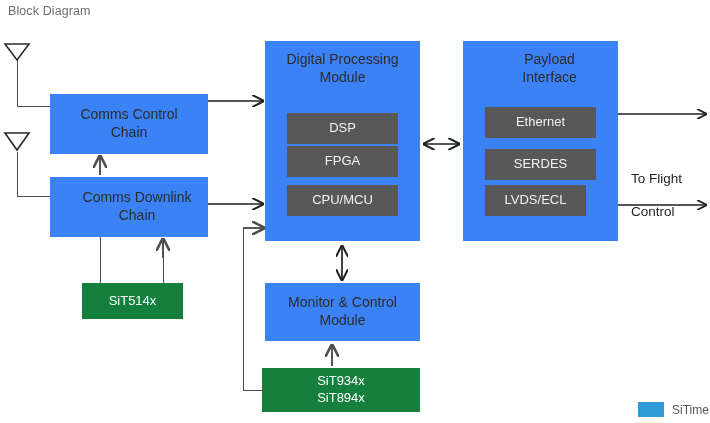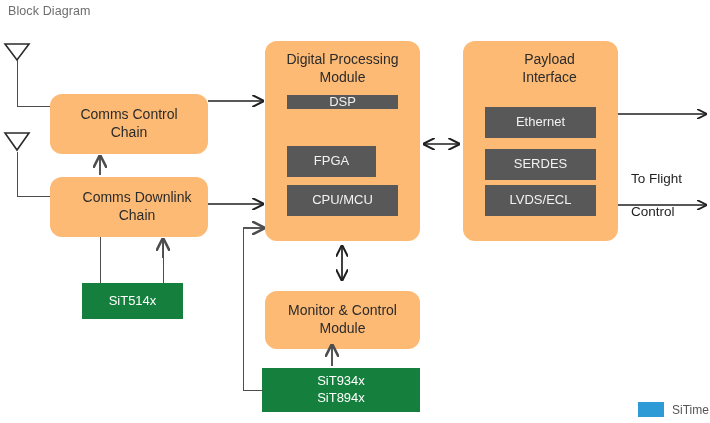--- a/index.html
+++ b/index.html
@@ -34,23 +34,22 @@
   .block {
     position: absolute;
     box-sizing: border-box;
     display: flex;
     align-items: center;
     justify-content: center;
     text-align: center;
     line-height: 1.28;
   }
   .block-gray {
-    background: #fdba74;
+    background: #3b82f6;
     color: #2b2b2b;
-    border-radius: 12px;
   }
   .block-dark {
     background: #585858;
     color: #f2f2f2;
   }
   .block-blue {
     background: #15803d;
     color: #ffffff;
   }
   .container-label {
@@ -134,48 +133,48 @@
   </div>
 
   <div class="line-v" style="left:100px; top:237px; height:49px;"></div>
   <div class="line-v" style="left:163px; top:243px; height:43px;"></div>
 
   <div class="block block-gray" style="left:265px; top:41px; width:155px; height:200px; display:block;">
     <div class="container-label" style="top:10px; font-size:14px;">
       <div>Digital Processing</div>
       <div>Module</div>
     </div>
-    <div class="block block-dark" style="left:22px; top:54px; width:111px; height:14px; font-size:13px;">
+    <div class="block block-dark" style="left:22px; top:72px; width:111px; height:31px; font-size:13px;">
       <span>DSP</span>
     </div>
-    <div class="block block-dark" style="left:22px; top:105px; width:89px; height:31px; font-size:13px;">
+    <div class="block block-dark" style="left:22px; top:105px; width:111px; height:31px; font-size:13px;">
       <span>FPGA</span>
     </div>
     <div class="block block-dark" style="left:22px; top:144px; width:111px; height:31px; font-size:13px;">
       <span>CPU/MCU</span>
     </div>
   </div>
 
   <div class="block block-gray" style="left:463px; top:41px; width:155px; height:200px; display:block;">
     <div class="container-label" style="top:10px; font-size:14px;padding-left:18px;">
       <div>Payload</div>
       <div>Interface</div>
     </div>
     <div class="block block-dark" style="left:22px; top:66px; width:111px; height:31px; font-size:13px;">
       <span>Ethernet</span>
     </div>
     <div class="block block-dark" style="left:22px; top:108px; width:111px; height:31px; font-size:13px;">
       <span>SERDES</span>
     </div>
-    <div class="block block-dark" style="left:22px; top:144px; width:111px; height:31px; font-size:13px;">
+    <div class="block block-dark" style="left:22px; top:144px; width:101px; height:31px; font-size:13px;">
       <span>LVDS/ECL</span>
     </div>
   </div>
 
-  <div class="block block-gray" style="left:265px; top:283px; width:155px; height:58px; font-size:14px; flex-direction:column;margin-top:8px;">
+  <div class="block block-gray" style="left:265px; top:283px; width:155px; height:58px; font-size:14px; flex-direction:column;">
     <span>Monitor &amp; Control</span>
     <span>Module</span>
   </div>
 
   <div class="block block-blue" style="left:82px; top:283px; width:101px; height:36px; font-size:13px;">
     <span>SiT514x</span>
   </div>
 
   <div class="block block-blue" style="left:262px; top:368px; width:158px; height:44px; font-size:13px; flex-direction:column;">
     <span>SiT934x</span>

